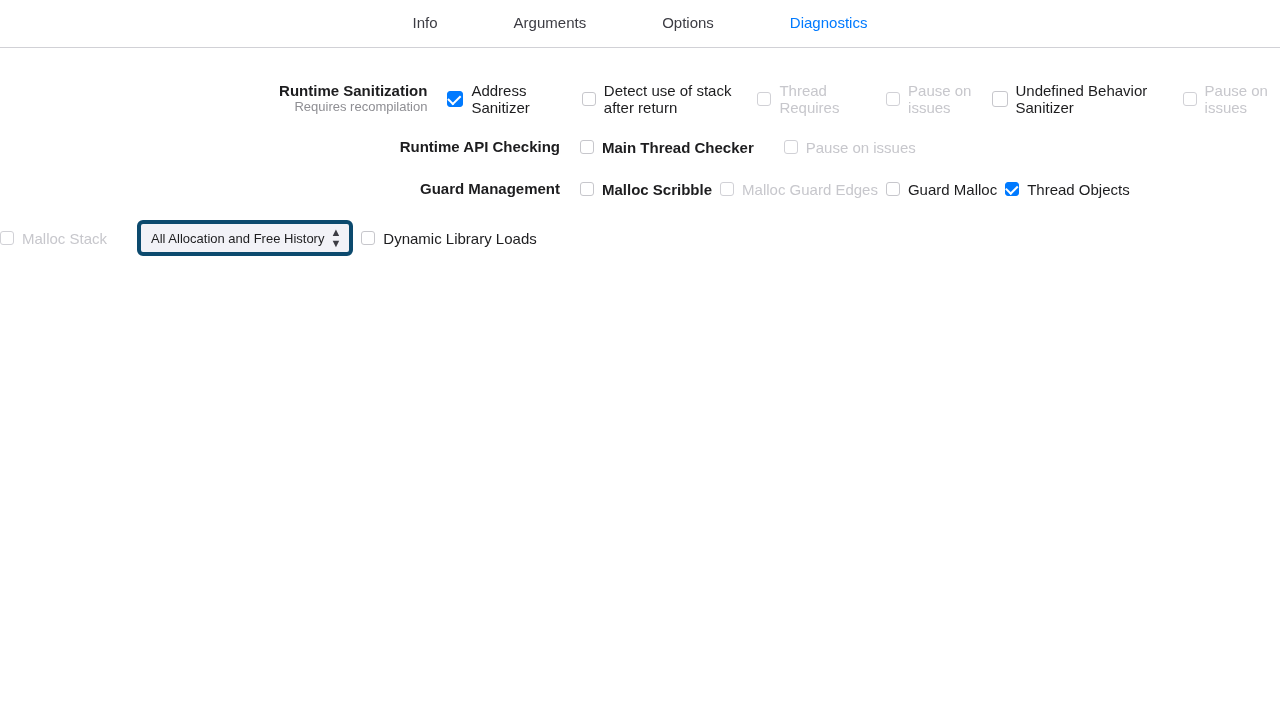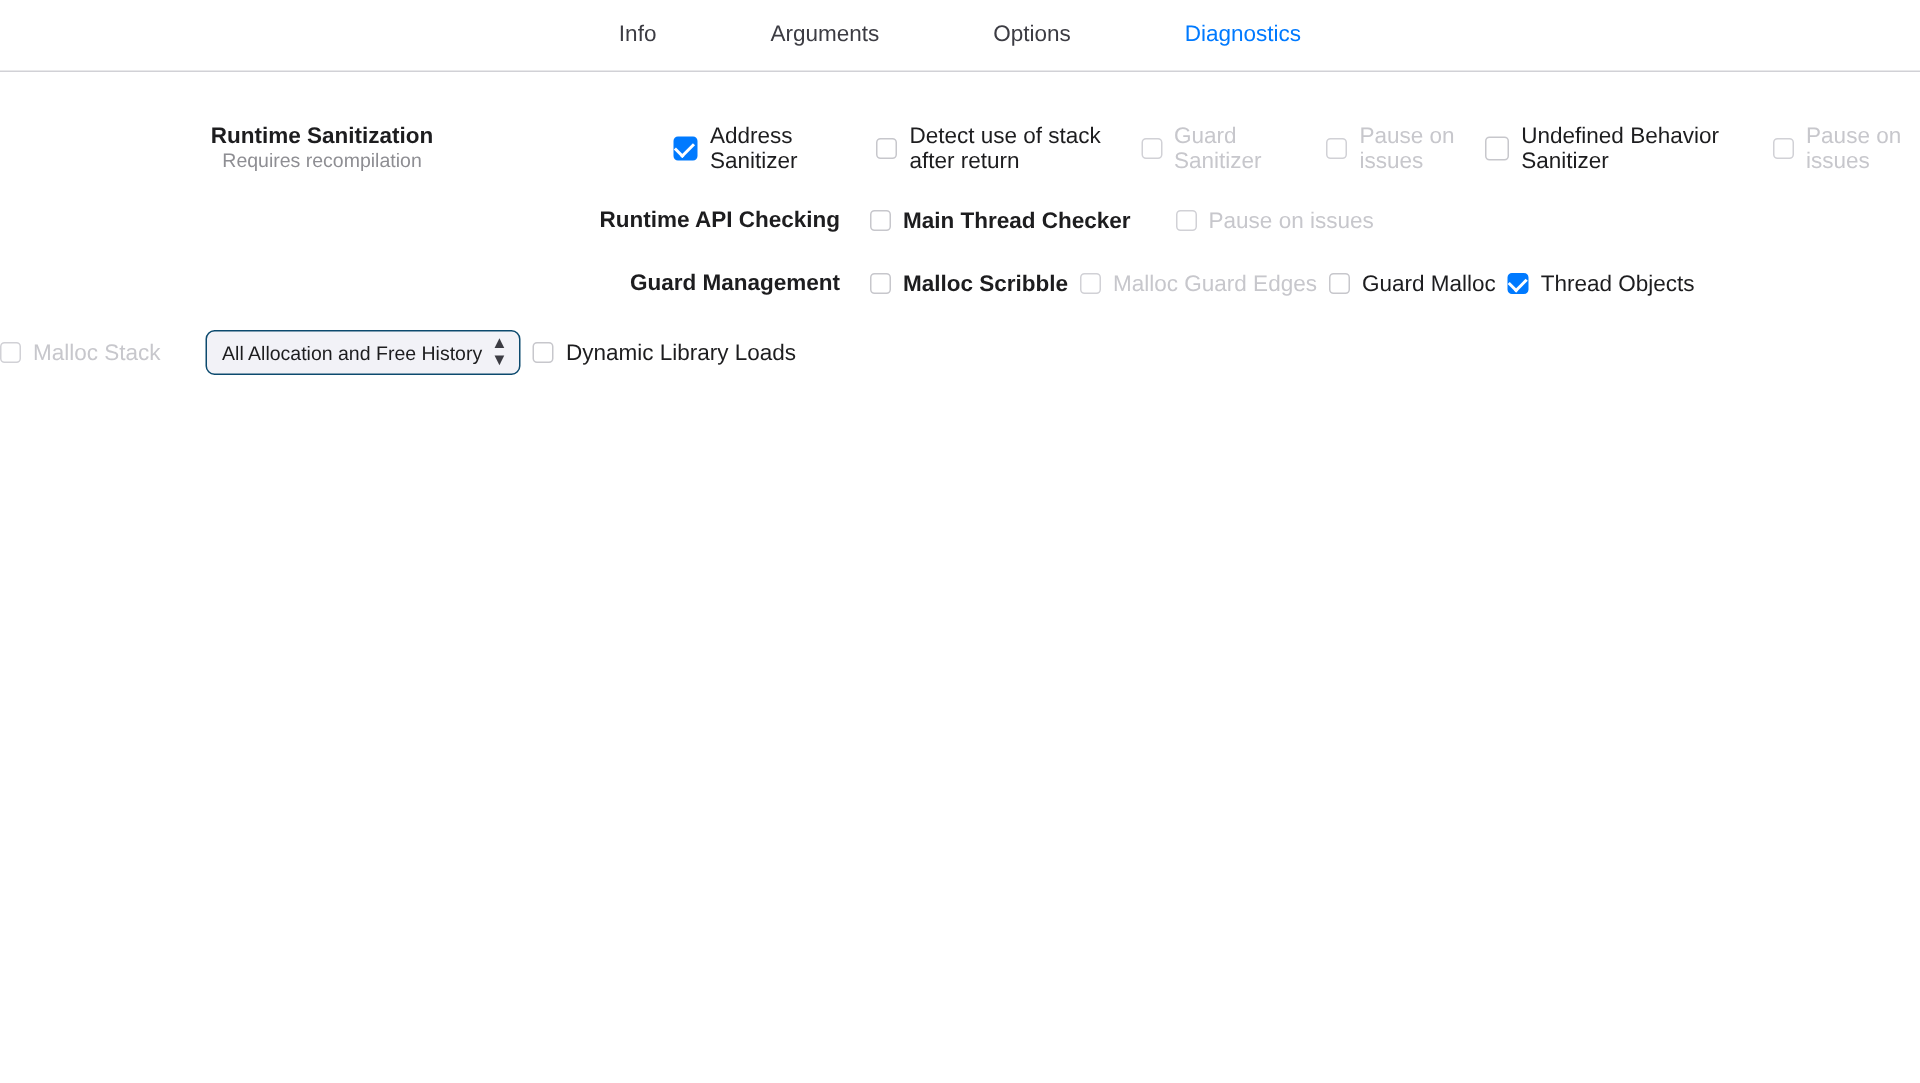--- a/index.html
+++ b/index.html
@@ -133,21 +133,21 @@
 
     .checkbox-label.bold {
       font-weight: 600;
     }
 
     
     .dropdown {
       display: flex;
       align-items: center;
       justify-content: space-between;
-      border: 1px solid #0c4a6e;
+      border: 4px solid #0c4a6e;
       border-radius: 6px;
       padding: 3px 8px 3px 10px;
       font-size: 13px;
       color: #1d1d1f;
       background: #f2f2f7;
       cursor: pointer;
       min-width: 200px;
       gap: 6px;
     }
 
@@ -155,21 +155,21 @@
       font-size: 11px;
       color: #3c3c43;
       display: flex;
       flex-direction: column;
       line-height: 1;
     }
 
     .section-with-sub {
       display: flex;
       flex-direction: column;
-      align-items: center;
+      align-items: flex-end;
       width: 580px;
       padding-right: 20px;
     }
 
     .indented {
       margin-left: 22px;
     }
   </style>
 </head>
 <body>
@@ -195,21 +195,21 @@
         <span class="checkbox-label">Address Sanitizer</span>
       </div>
 
       <div class="checkbox-row indented">
         <div class="checkbox"></div>
         <span class="checkbox-label">Detect use of stack after return</span>
       </div>
 
       <div class="checkbox-row">
         <div class="checkbox" style="border-color:#d1d1d6;"></div>
-        <span class="checkbox-label disabled">Guard Sanitizer</span>
+        <span class="checkbox-label disabled">Thread Requires</span>
       </div>
 
       <div class="checkbox-row indented">
         <div class="checkbox" style="border-color:#d1d1d6;"></div>
         <span class="checkbox-label disabled">Pause on issues</span>
       </div>
 
       <div class="checkbox-row">
         <div class="checkbox large"></div>
         <span class="checkbox-label">Undefined Behavior Sanitizer</span>

